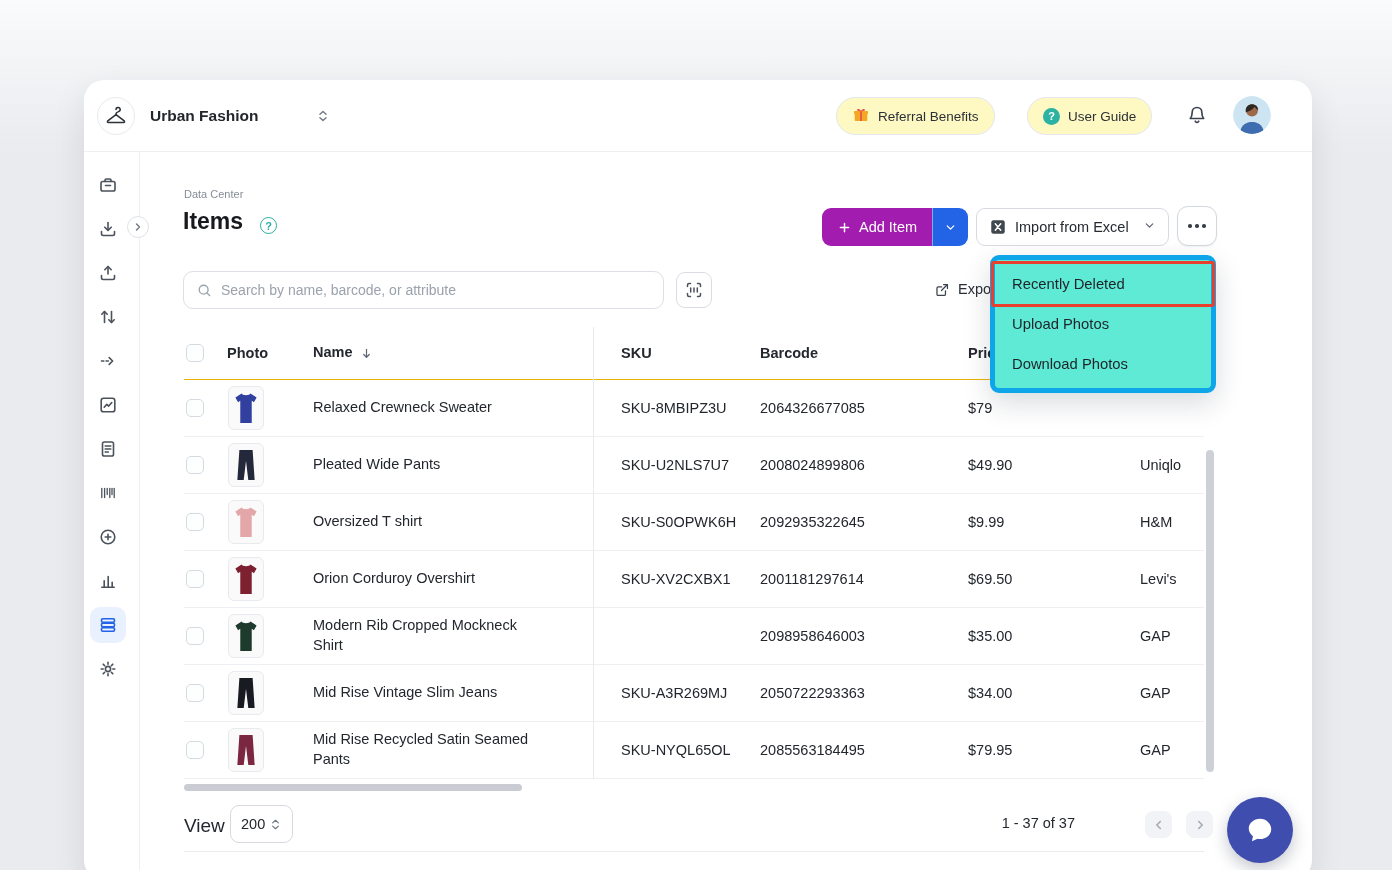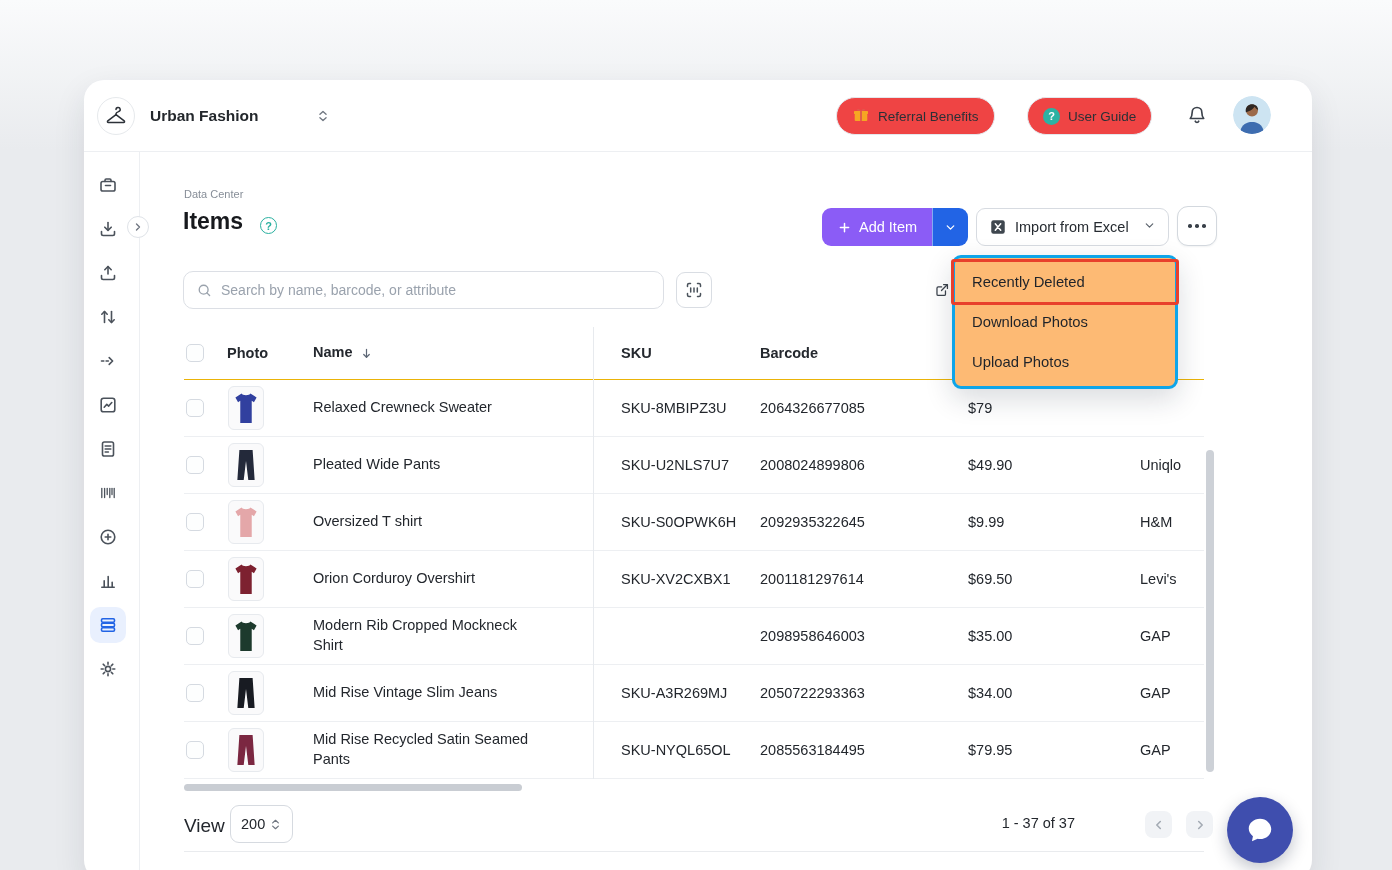--- a/index.html
+++ b/index.html
@@ -4,36 +4,36 @@
 <style>
   *{margin:0;padding:0;box-sizing:border-box}
   html,body{width:1392px;height:870px;overflow:hidden}
   body{font-family:"Liberation Sans",sans-serif;background:linear-gradient(180deg,#fafbfc 0px,#e9ebee 150px,#e9ebee 100%);position:relative;color:#23272d}
   .card{position:absolute;left:84px;top:80px;width:1228px;height:800px;background:#fff;border-radius:20px;box-shadow:0 12px 32px rgba(25,35,55,.10)}
   
   .topbar{position:absolute;left:0;top:0;right:0;height:72px;border-bottom:1px solid #edeff2}
   .logo{position:absolute;left:13px;top:17px;width:38px;height:38px;border:1px solid #e6e9ec;border-radius:50%;display:flex;align-items:center;justify-content:center;background:#fff}
   .ws-name{position:absolute;left:66px;top:0;height:72px;display:flex;align-items:center;font-size:15.5px;font-weight:700;color:#23272c}
   .ws-switch{position:absolute;left:232px;top:29px;width:14px;height:14px}
-  .pill{position:absolute;top:17px;height:38px;border:1px solid #e4e7ec;border-radius:19px;display:flex;align-items:center;gap:8px;padding:0 15px;font-size:13.5px;color:#2b3036;background:#ef4444;cursor:pointer}
+  .pill{position:absolute;top:17px;height:38px;border:1px solid #e4e7ec;border-radius:19px;display:flex;align-items:center;gap:8px;padding:0 15px;font-size:13.5px;color:#2b3036;background:#fef9c3;cursor:pointer}
   .referral{left:752px}.guide{left:943px}
   .qbadge{width:17px;height:17px;border-radius:50%;background:#2cb2a3;color:#fff;font-size:11px;font-weight:700;display:flex;align-items:center;justify-content:center}
   .bell{position:absolute;left:1102px;top:24px;width:22px;height:22px;cursor:pointer}
   .avatar{position:absolute;left:1149px;top:16px;width:38px;height:38px;border-radius:50%;overflow:hidden;cursor:pointer}
   
   .sidebar{position:absolute;left:0;top:72px;bottom:0;width:56px;border-right:1px solid #edeff2}
   .side-slot{position:absolute;left:6px;width:36px;height:36px;border-radius:10px;display:flex;align-items:center;justify-content:center;cursor:pointer}
   .side-slot.active{background:#e9f0fe}
   .collapse{position:absolute;left:43px;top:136px;width:22px;height:22px;border-radius:50%;background:#fff;border:1px solid #dfe3e8;display:flex;align-items:center;justify-content:center;z-index:20;cursor:pointer}
   
   .breadcrumb{position:absolute;left:100px;top:108px;font-size:11px;color:#878e98}
   .page-title{position:absolute;left:99px;top:128px;font-size:23px;font-weight:700;color:#17191d}
   .title-help{position:absolute;left:176px;top:137px;width:17px;height:17px;border-radius:50%;border:1.5px solid #29b09f;color:#29b09f;font-size:11px;font-weight:700;display:flex;align-items:center;justify-content:center;cursor:pointer}
   .add{position:absolute;left:738px;top:128px;height:38px;display:flex;border-radius:9px;overflow:hidden;cursor:pointer}
-  .add-main{background:#8b5cf6;color:#fff;display:flex;align-items:center;gap:7px;padding:0 15px;font-size:14.5px;font-weight:500}
+  .add-main{background:#a21caf;color:#fff;display:flex;align-items:center;gap:7px;padding:0 15px;font-size:14.5px;font-weight:500}
   .add-chev{background:#2264e5;border-left:1px solid rgba(255,255,255,.45);width:36px;display:flex;align-items:center;justify-content:center}
   .import{position:absolute;left:892px;top:128px;height:38px;width:193px;border:1px solid #d7dbe1;border-radius:9px;display:flex;align-items:center;gap:8px;padding:0 12px;background:#fff;font-size:14.5px;color:#262b31;cursor:pointer}
   .import .chev{margin-left:auto}
   .more{position:absolute;left:1093px;top:126px;width:40px;height:40px;border:1px solid #d3d8de;border-radius:11px;background:#fff;display:flex;align-items:center;justify-content:center;gap:3.5px;box-shadow:0 1px 2px rgba(20,30,50,.06);cursor:pointer}
   .more i{width:3.5px;height:3.5px;border-radius:50%;background:#394049}
   
   .search{position:absolute;left:99px;top:191px;width:481px;height:38px;border:1px solid #dcdfe5;border-radius:10px;display:flex;align-items:center;padding:0 12px;gap:8px;background:#fff}
   .search input{border:none;outline:none;flex:1;font-size:14px;color:#2a2f36;font-family:inherit;background:transparent}
   .search input::placeholder{color:#9aa2ad}
   .scan{position:absolute;left:592px;top:192px;width:36px;height:36px;border:1px solid #d9dde3;border-radius:9px;background:#fff;display:flex;align-items:center;justify-content:center;cursor:pointer}
@@ -43,21 +43,21 @@
   .thead{position:relative;height:53px;border-bottom:1px solid #eab308}
   .trow{position:relative;height:57px;border-bottom:1px solid #edeff2}
   .cell,.th{position:absolute;top:0;bottom:0;display:flex;align-items:center;font-size:14.5px;color:#23272d}
   .th{font-weight:700;color:#24282e;gap:6px}
   .c-cb{left:2px}.c-photo{left:44px}.th.c-photo{left:43px}.c-name{left:129px;width:218px;line-height:1.35}
   .c-sku{left:437px}.c-barcode{left:576px}.c-price{left:784px}.c-brand{left:956px}
   .checkbox{width:18px;height:18px;border:1.5px solid #d5dae1;border-radius:5px;background:#fdfefe;cursor:pointer}
   .thumb{width:36px;height:44px;border:1px solid #e7eaee;border-radius:6px;background:#fafafb;display:flex;align-items:center;justify-content:center;overflow:hidden;cursor:pointer}
   .col-div{position:absolute;left:409px;top:0;height:452px;width:1px;background:#e7eaee}
   
-  .menu{position:absolute;left:868px;top:175px;width:226px;background:#fdba74;border:3px solid #0ea5e9;border-radius:9px;box-shadow:0 10px 28px rgba(20,30,50,.16);padding:4px 0;z-index:60}
+  .menu{position:absolute;left:906px;top:175px;width:226px;background:#5eead4;border:5px solid #0ea5e9;border-radius:9px;box-shadow:0 10px 28px rgba(20,30,50,.16);padding:4px 0;z-index:60}
   .menu-item{height:40px;display:flex;align-items:center;padding:0 17px;font-size:14.8px;color:#1f2329;cursor:pointer}
   .redbox{position:absolute;left:-4px;right:-4px;top:1px;height:46px;border:3px solid #e8402c;border-radius:3px;pointer-events:none}
   
   .hscroll{position:absolute;left:100px;top:704px;width:338px;height:7px;border-radius:4px;background:#c9cdd3;cursor:pointer}
   .vscroll{position:absolute;left:1122px;top:370px;width:8px;height:322px;border-radius:4px;background:#cdd1d7;cursor:pointer}
   
   .view-label{position:absolute;left:100px;top:735px;font-size:19px}
   .view-select{position:absolute;left:146px;top:725px;width:63px;height:38px;border:1px solid #d6dae0;border-radius:9px;display:flex;align-items:center;justify-content:space-between;padding:0 10px;font-size:14.5px;background:#fff;cursor:pointer}
   .range{position:absolute;left:854px;top:735px;width:137px;text-align:right;font-size:14.5px}
   .pg{position:absolute;top:731px;width:27px;height:27px;border-radius:8px;background:#f1f3f6;display:flex;align-items:center;justify-content:center;cursor:pointer}
@@ -405,22 +405,22 @@
           <div class="cell c-barcode">2085563184495</div>
           <div class="cell c-price">$79.95</div>
           <div class="cell c-brand">GAP</div>
         </div>
       </div>
     <div class="col-div"></div>
   </div>
 
   <div class="menu">
       <div class="menu-item">Recently Deleted</div>
+      <div class="menu-item">Upload Photos</div>
       <div class="menu-item">Download Photos</div>
-      <div class="menu-item">Upload Photos</div>
       <div class="redbox" style="border-color: rgb(232, 64, 44);"></div>
     </div>
 
   <div class="hscroll"></div>
   <div class="vscroll"></div>
 
   <div class="view-label">View</div>
   <div class="view-select">
     <span>200</span>
     <svg width="13" height="13" viewBox="0 0 16 16" fill="none" stroke="#6f7680" stroke-width="1.5" stroke-linecap="round" stroke-linejoin="round">

